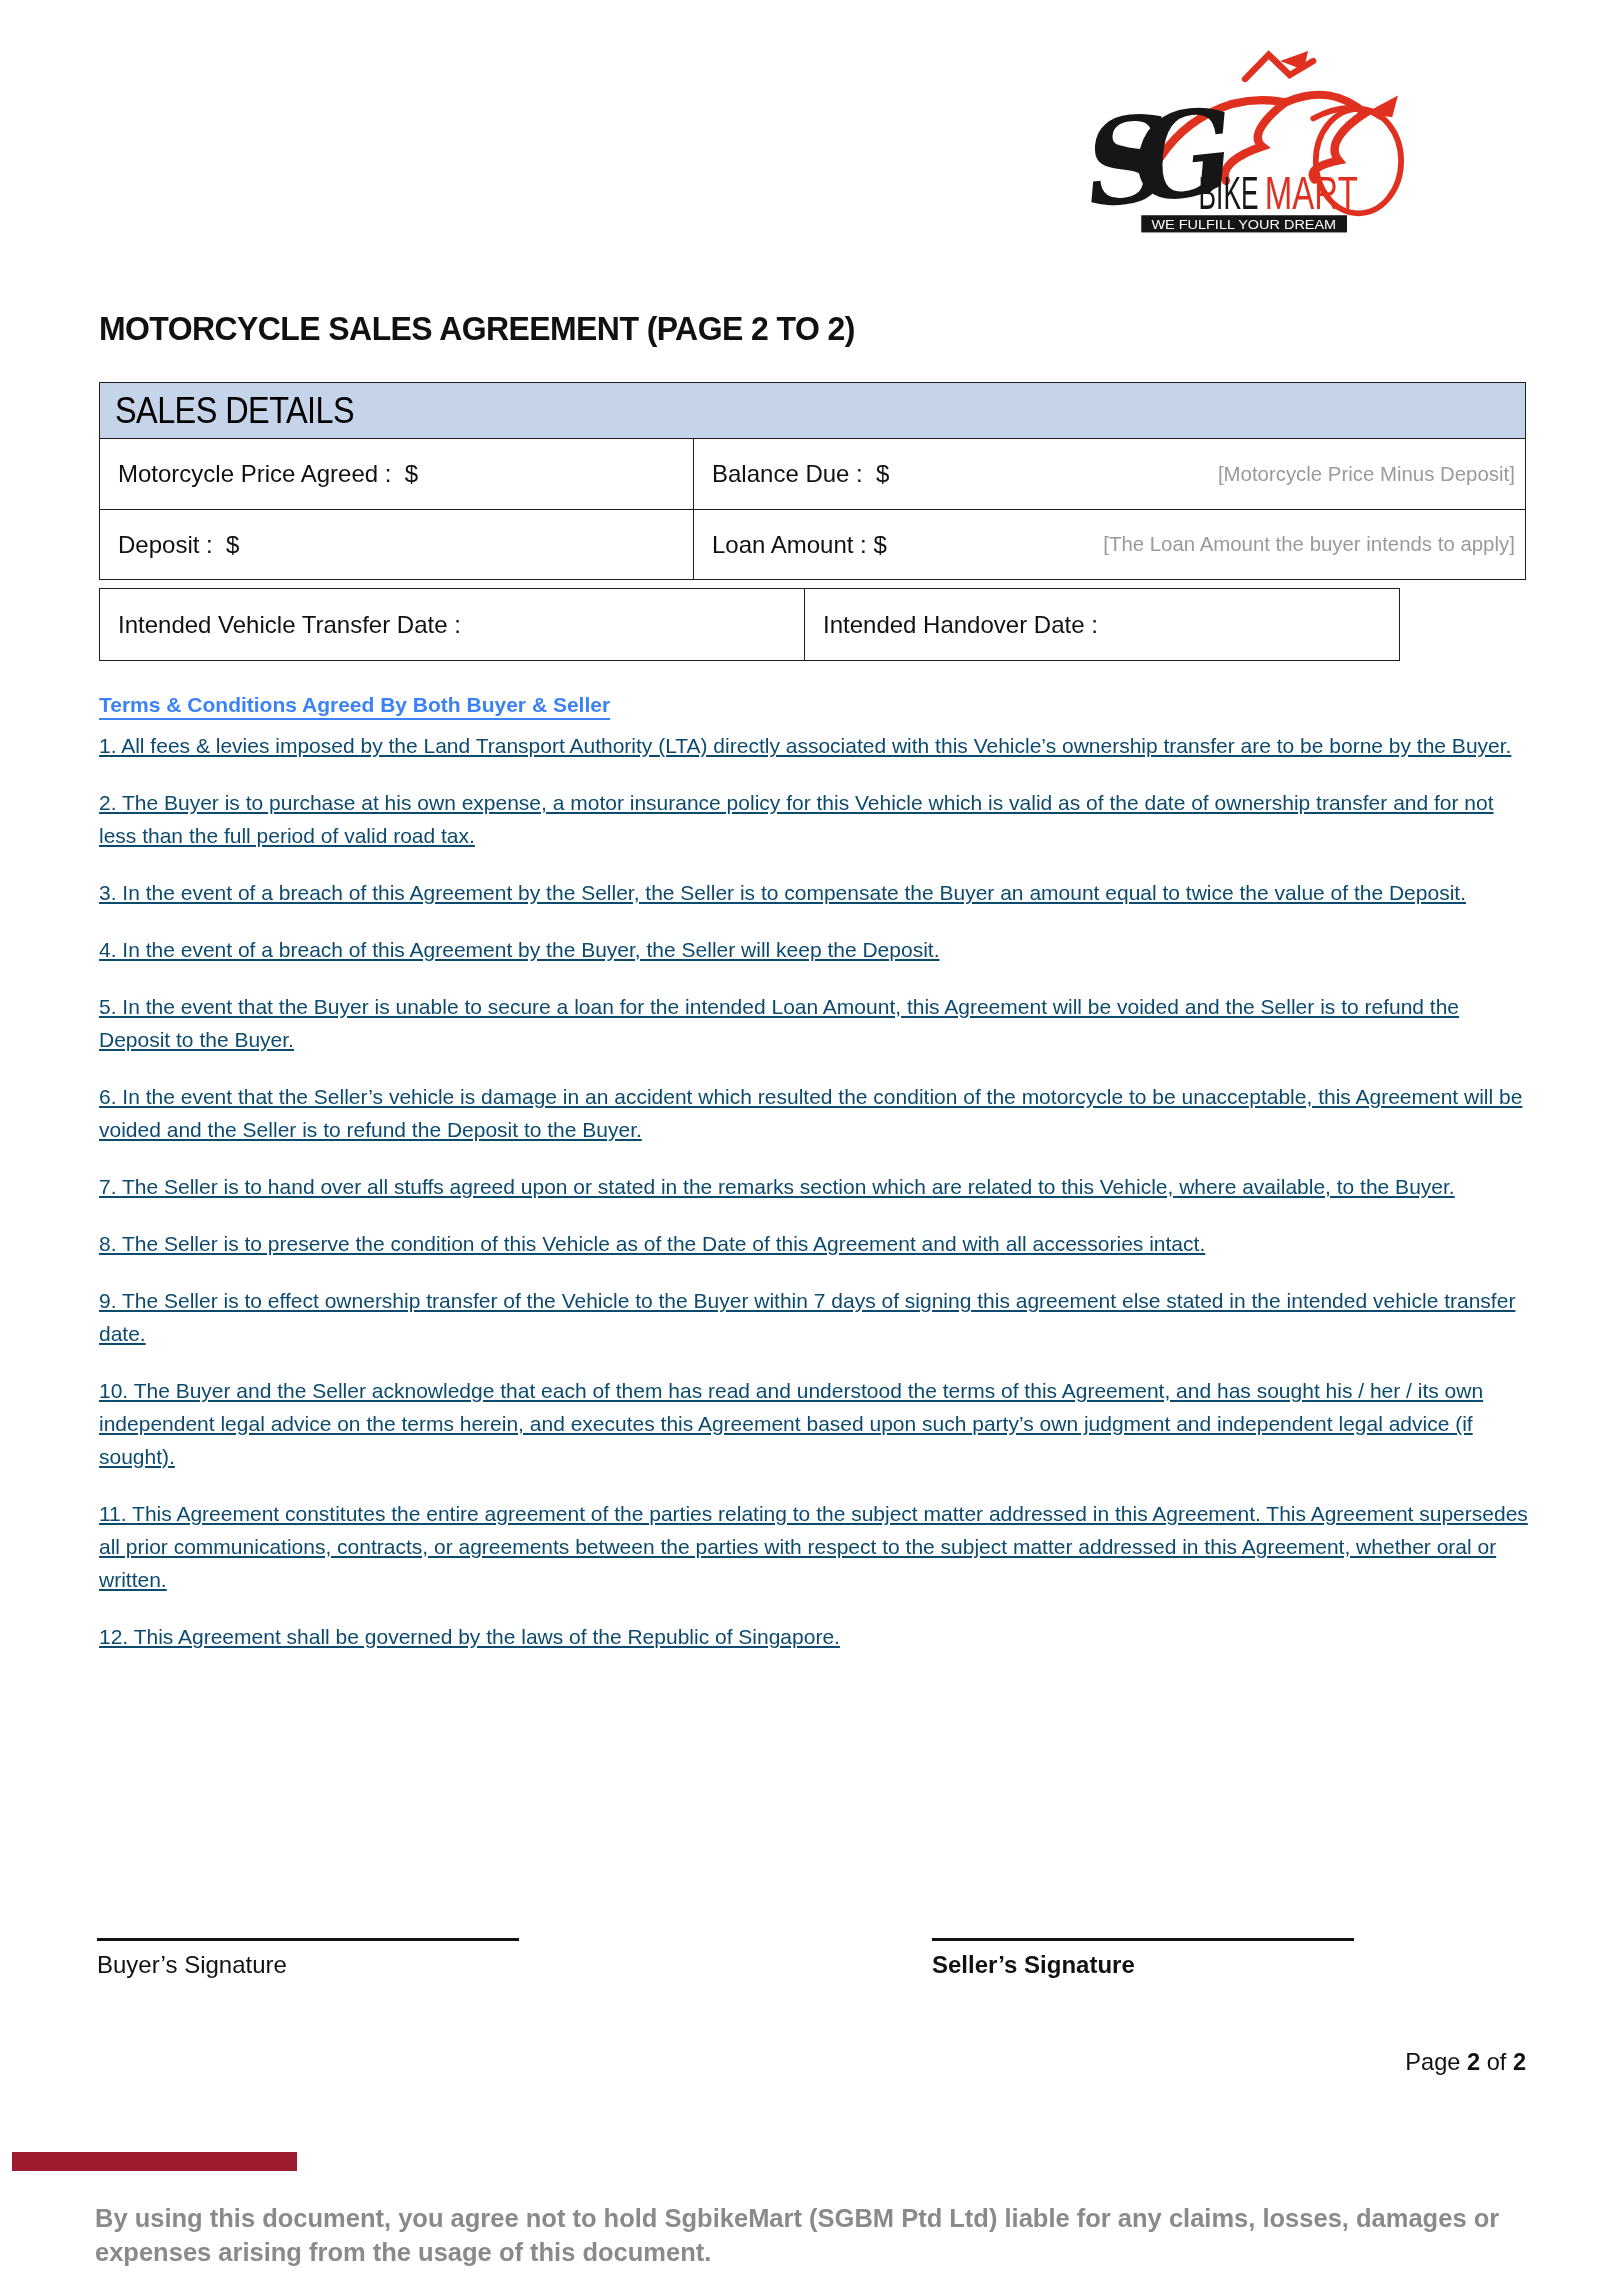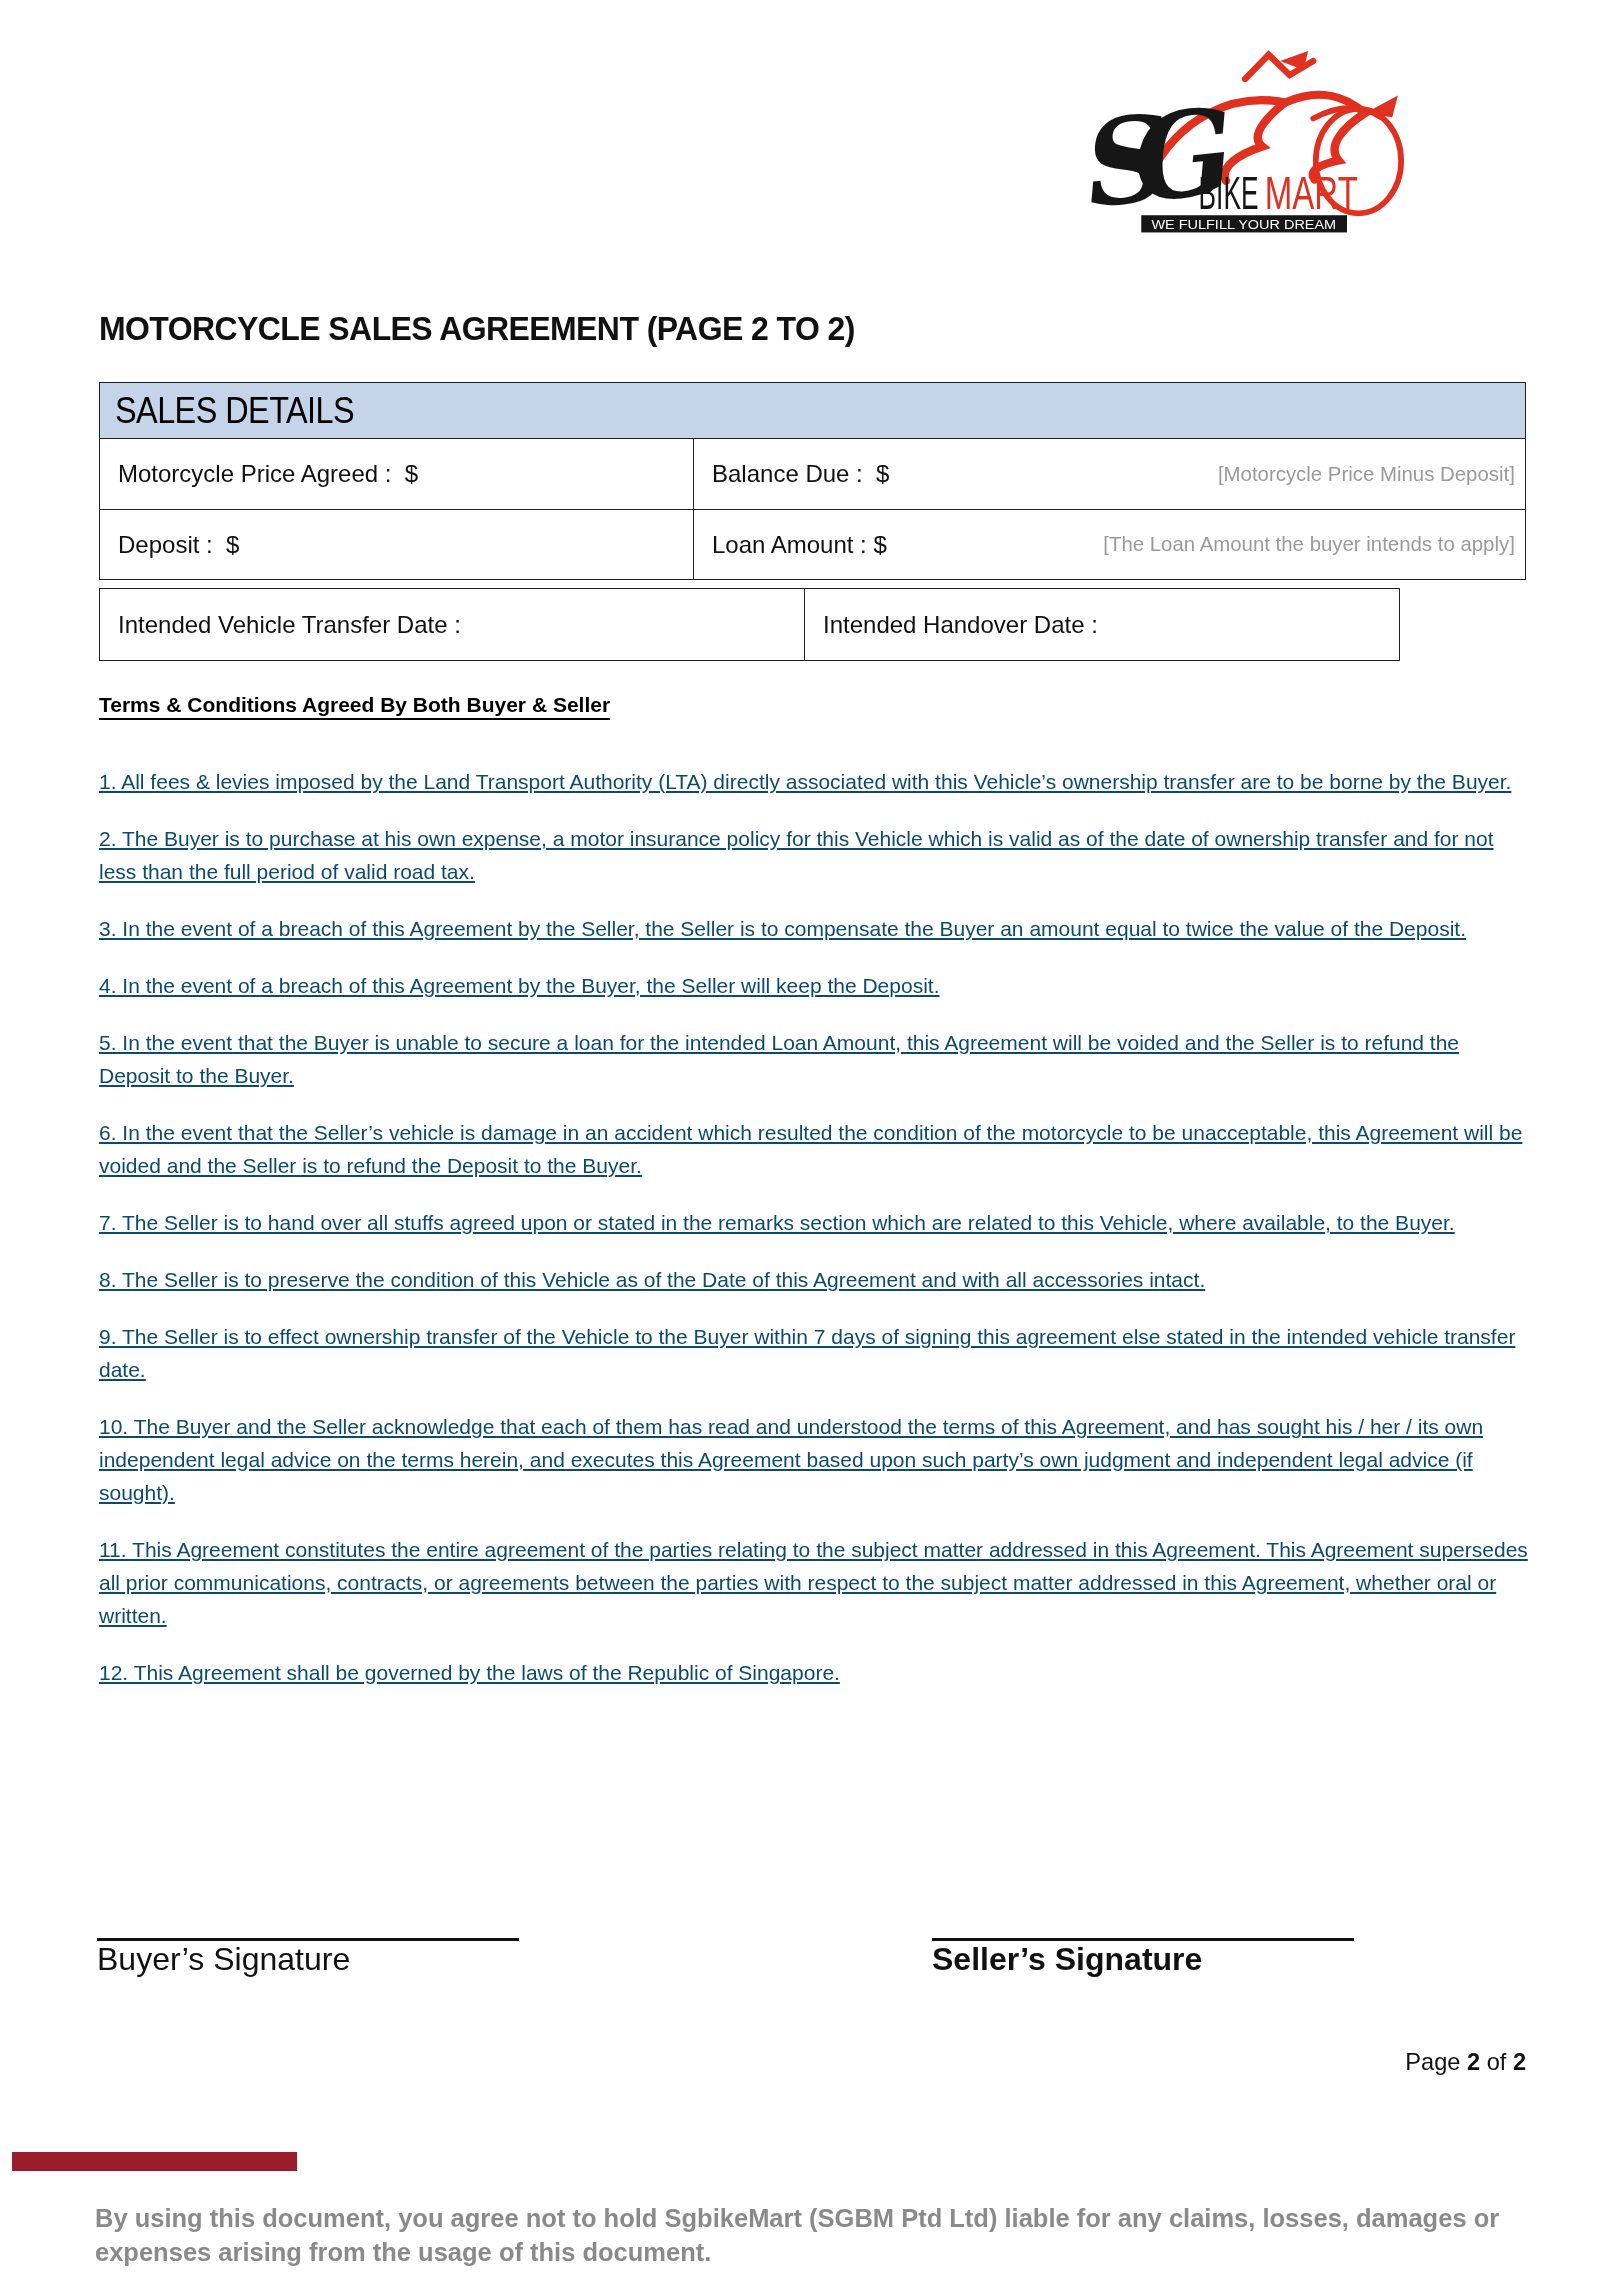--- a/index.html
+++ b/index.html
@@ -48,34 +48,34 @@
   .sd-hint{font-size:20.4px;color:#9a9a9a;white-space:pre;}
   .sales-table2{
     position:absolute;left:99px;top:588px;width:1301px;
     border:1.9px solid #1f1f1f;box-sizing:border-box;
   }
   .sales-table2 .sd-row{height:71px;}
   .sales-table2 .sd-cell.c1{width:705px;}
   
   .terms{position:absolute;left:99px;top:693px;width:1432px;}
   .terms h3{
-    margin:0 0 48px 0;
-    font-size:21px;font-weight:bold;color:#000000;
+    margin:0 0 12px 0;
+    font-size:21px;font-weight:bold;color:#3b82f6;
     text-decoration:underline;text-decoration-thickness:1.9px;text-underline-offset:5.7px;
   }
   .terms p{
     margin:0 0 24px 0;
     font-size:21px;line-height:33px;color:#0c4a6e;text-decoration:underline;
   }
   
   .sig{position:absolute;width:427px;}
   .sig-buyer{left:97px;top:1938px;}
   .sig-seller{left:932px;top:1938px;font-weight:bold;}
   .sig-line{width:422px;height:3.2px;background:#111;}
-  .sig-label{margin-top:0;font-size:32px;color:#111;}
+  .sig-label{margin-top:10px;font-size:24px;color:#111;}
   
   .page-num{
     position:absolute;right:97px;top:2049px;
     font-size:23.6px;color:#111;white-space:pre;
   }
   .page-num .b{font-weight:bold;}
   
   .footer-bar{
     position:absolute;left:11.5px;top:2152px;width:285px;height:19px;
     background:#9c1b2c;

